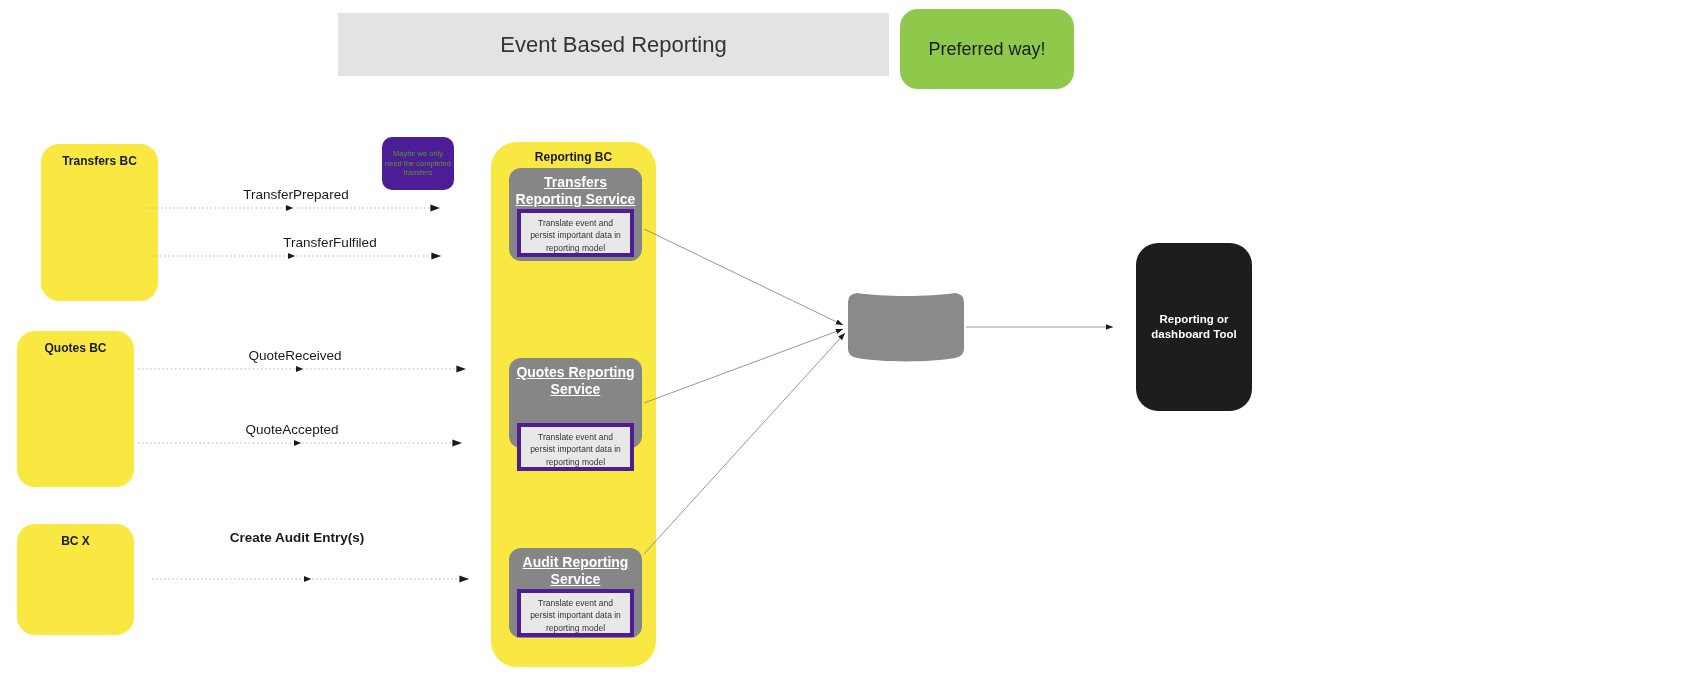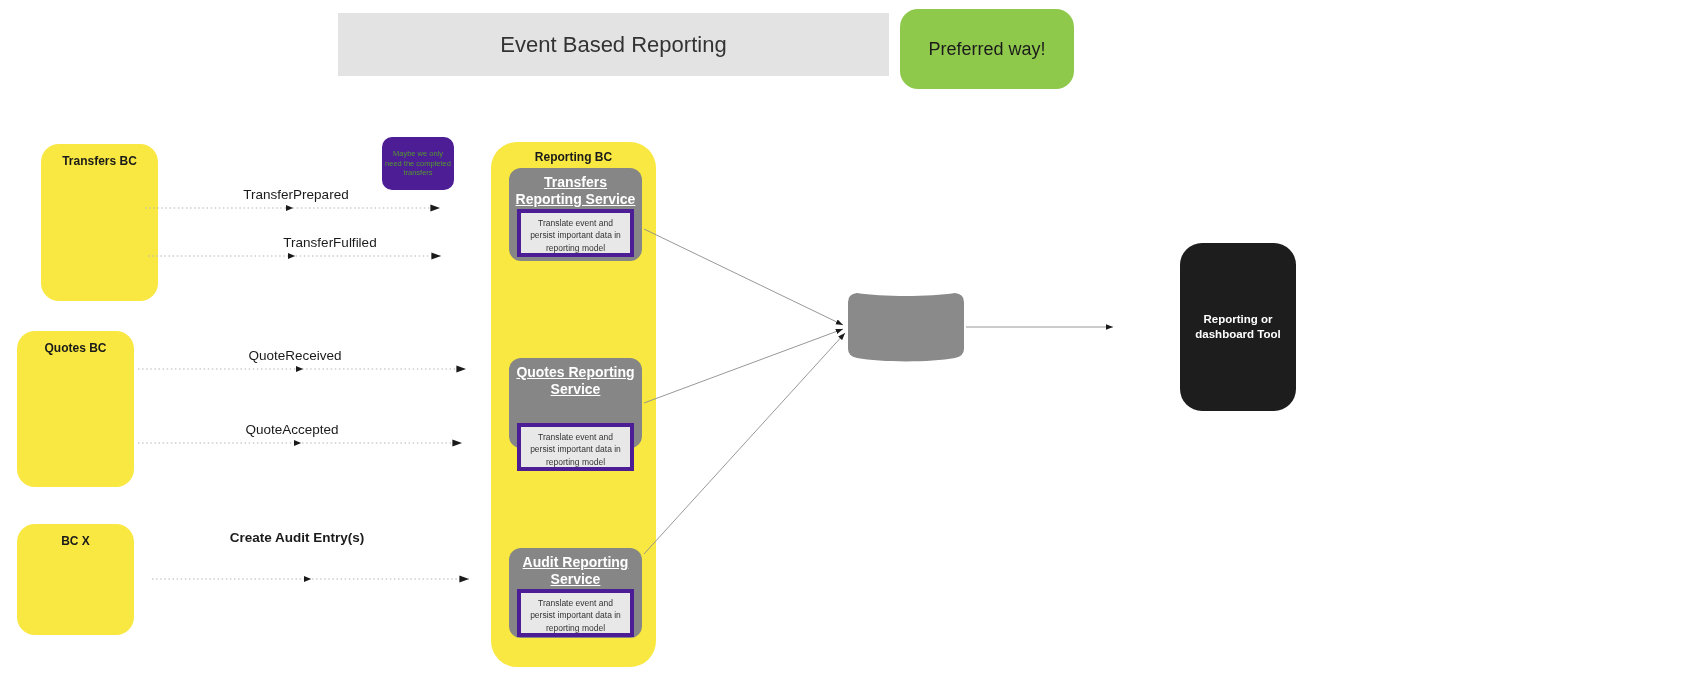--- a/index.html
+++ b/index.html
@@ -52,21 +52,21 @@
     margin:auto 8px 8px 8px;height:48px;background:#e8e8e8;border:4px solid #4c1d95;
     text-align:center;font-weight:normal;font-size:8.5px;line-height:1.45;color:#333;
     padding:4px 6px;box-sizing:border-box;
   }
   .datastore-label{
     left:848px;top:291px;width:116px;height:72px;z-index:3;
     display:flex;align-items:center;justify-content:center;text-align:center;
     color:#fff;font-weight:bold;font-size:11px;line-height:1.25;
   }
   .dashboard-box{
-    left:1180px;top:243px;width:116px;height:168px;background:#1d1d1d;border-radius:22px;
+    left:1136px;top:243px;width:116px;height:168px;background:#1d1d1d;border-radius:22px;
     display:flex;align-items:center;justify-content:center;text-align:center;
     color:#fff;font-weight:bold;font-size:11.5px;line-height:1.3;padding:13px 10px;
   }
   .edge-label{
     position:absolute;z-index:3;transform:translateX(-50%);
     font-size:13.5px;color:#1a1a1a;white-space:nowrap;
   }
   .el-1{left:296px;top:187px;}
   .el-2{left:296px;top:235px;margin-left:34px;}
   .el-3{left:295px;top:348px;}

